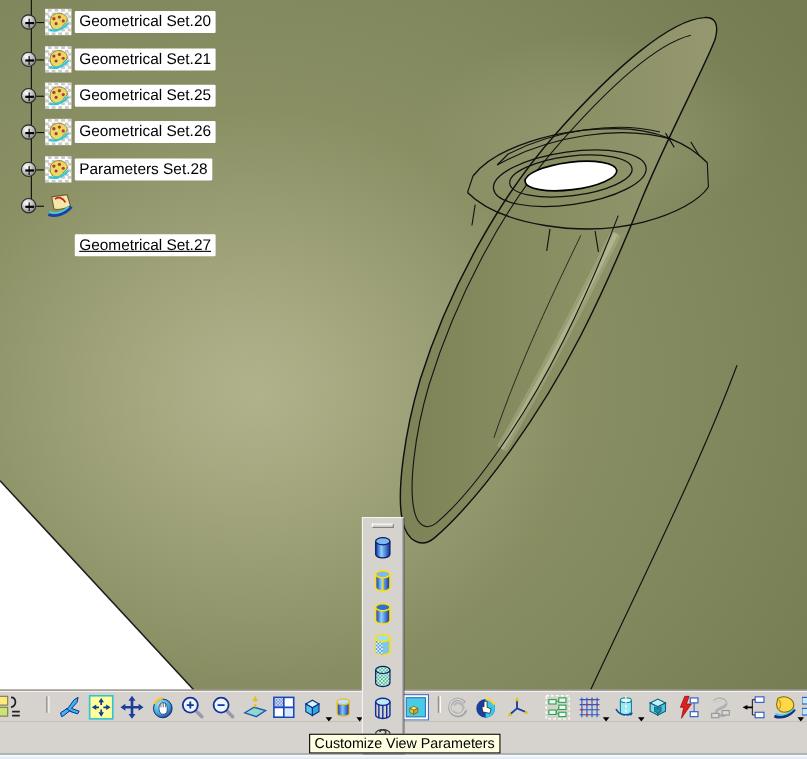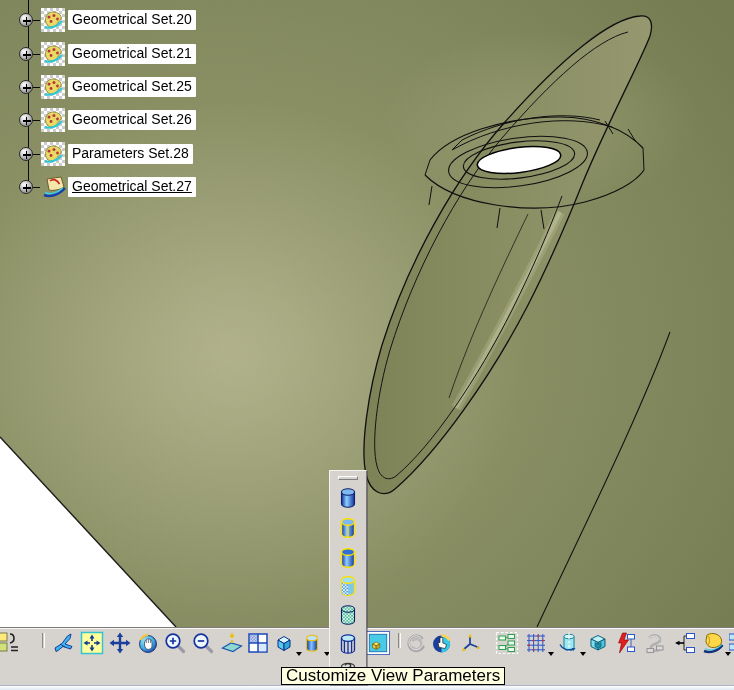--- a/index.html
+++ b/index.html
@@ -17,21 +17,21 @@
   .plus-node { position:absolute; left:19px; top:3px; width:14px; height:14px; border-radius:50%;
     border:1px solid #2b2b2b;
     background:radial-gradient(circle at 35% 30%, #ffffff, #c2c2c2 45%, #6f6f6f 95%); }
   .plus-node .ph { position:absolute; left:2.5px; top:6px; width:8px; height:1.6px; background:#000; }
   .plus-node .pv { position:absolute; left:5.7px; top:2.8px; width:1.6px; height:8px; background:#000; }
   .branch { position:absolute; left:33px; top:10px; width:7px; height:1px; background:#0a0a0a; }
   .node-icon { position:absolute; left:41px; top:-2px; width:24px; height:24px; }
   .checker { background:repeating-conic-gradient(#cbcbcb 0% 25%, #ffffff 0% 50%) 0 0/6px 6px; }
   .node-label { position:absolute; left:68px; top:0; background:#ffffff; color:#000;
     font-size:14px; line-height:19px; padding:0 4px 1px 4px; white-space:nowrap; border-radius:1px; }
-  .node-label.current { text-decoration:underline; }
+  .node-label.current { text-decoration:underline;margin-top:36px; }
 
   
   #flyout { position:absolute; left:329px; top:470px; width:38px; height:215px; z-index:50;
     background:#d6d3ce; border:1px solid; border-color:#f5f4f2 #77757f #77757f #f5f4f2;
     box-shadow:1px 1px 0 rgba(60,60,70,.45); }
   .fly-handle { position:absolute; left:8px; top:5px; width:20px; height:4px;
     background:#d6d3ce; border:1px solid; border-color:#ffffff #808080 #808080 #ffffff; }
   .fly-btn { position:absolute; left:5px; width:26px; height:26px; }
   .fly-btn svg { display:block; }
 
@@ -47,21 +47,21 @@
     border-left:3.5px solid transparent; border-right:3.5px solid transparent; border-top:4px solid #000; }
   .tb-pressed { border:1px solid #4d6cc0; background:#ffffff; box-shadow:inset 0 0 0 1px #ffffff; }
 
   
   #statusband { position:absolute; left:0; top:656px; width:734px; height:29px; background:#d6d3ce; z-index:10; }
   #bottomstrip { position:absolute; left:0; top:685px; width:734px; height:5px; z-index:10;
     background:linear-gradient(#ffffff, #dfe8f2); border-top:1px solid #aab6c6; }
 
   
   #tooltip { position:absolute; left:281px; top:667px; height:18px; z-index:60;
-    background:#ffffe1; border:1px solid #000; color:#000; font-size:17px; line-height:16px;
+    background:#ffffe1; border:1px solid #000; color:#000; font-size:13px; line-height:16px;
     padding:0 4px; white-space:nowrap; }
 </style>
 </head>
 <body>
 
 <div id="stage">
 
   <svg id="viewport" viewBox="0 0 734 627" preserveAspectRatio="none">
     <defs>
       <radialGradient id="surf" cx="30%" cy="55%" r="85%">

